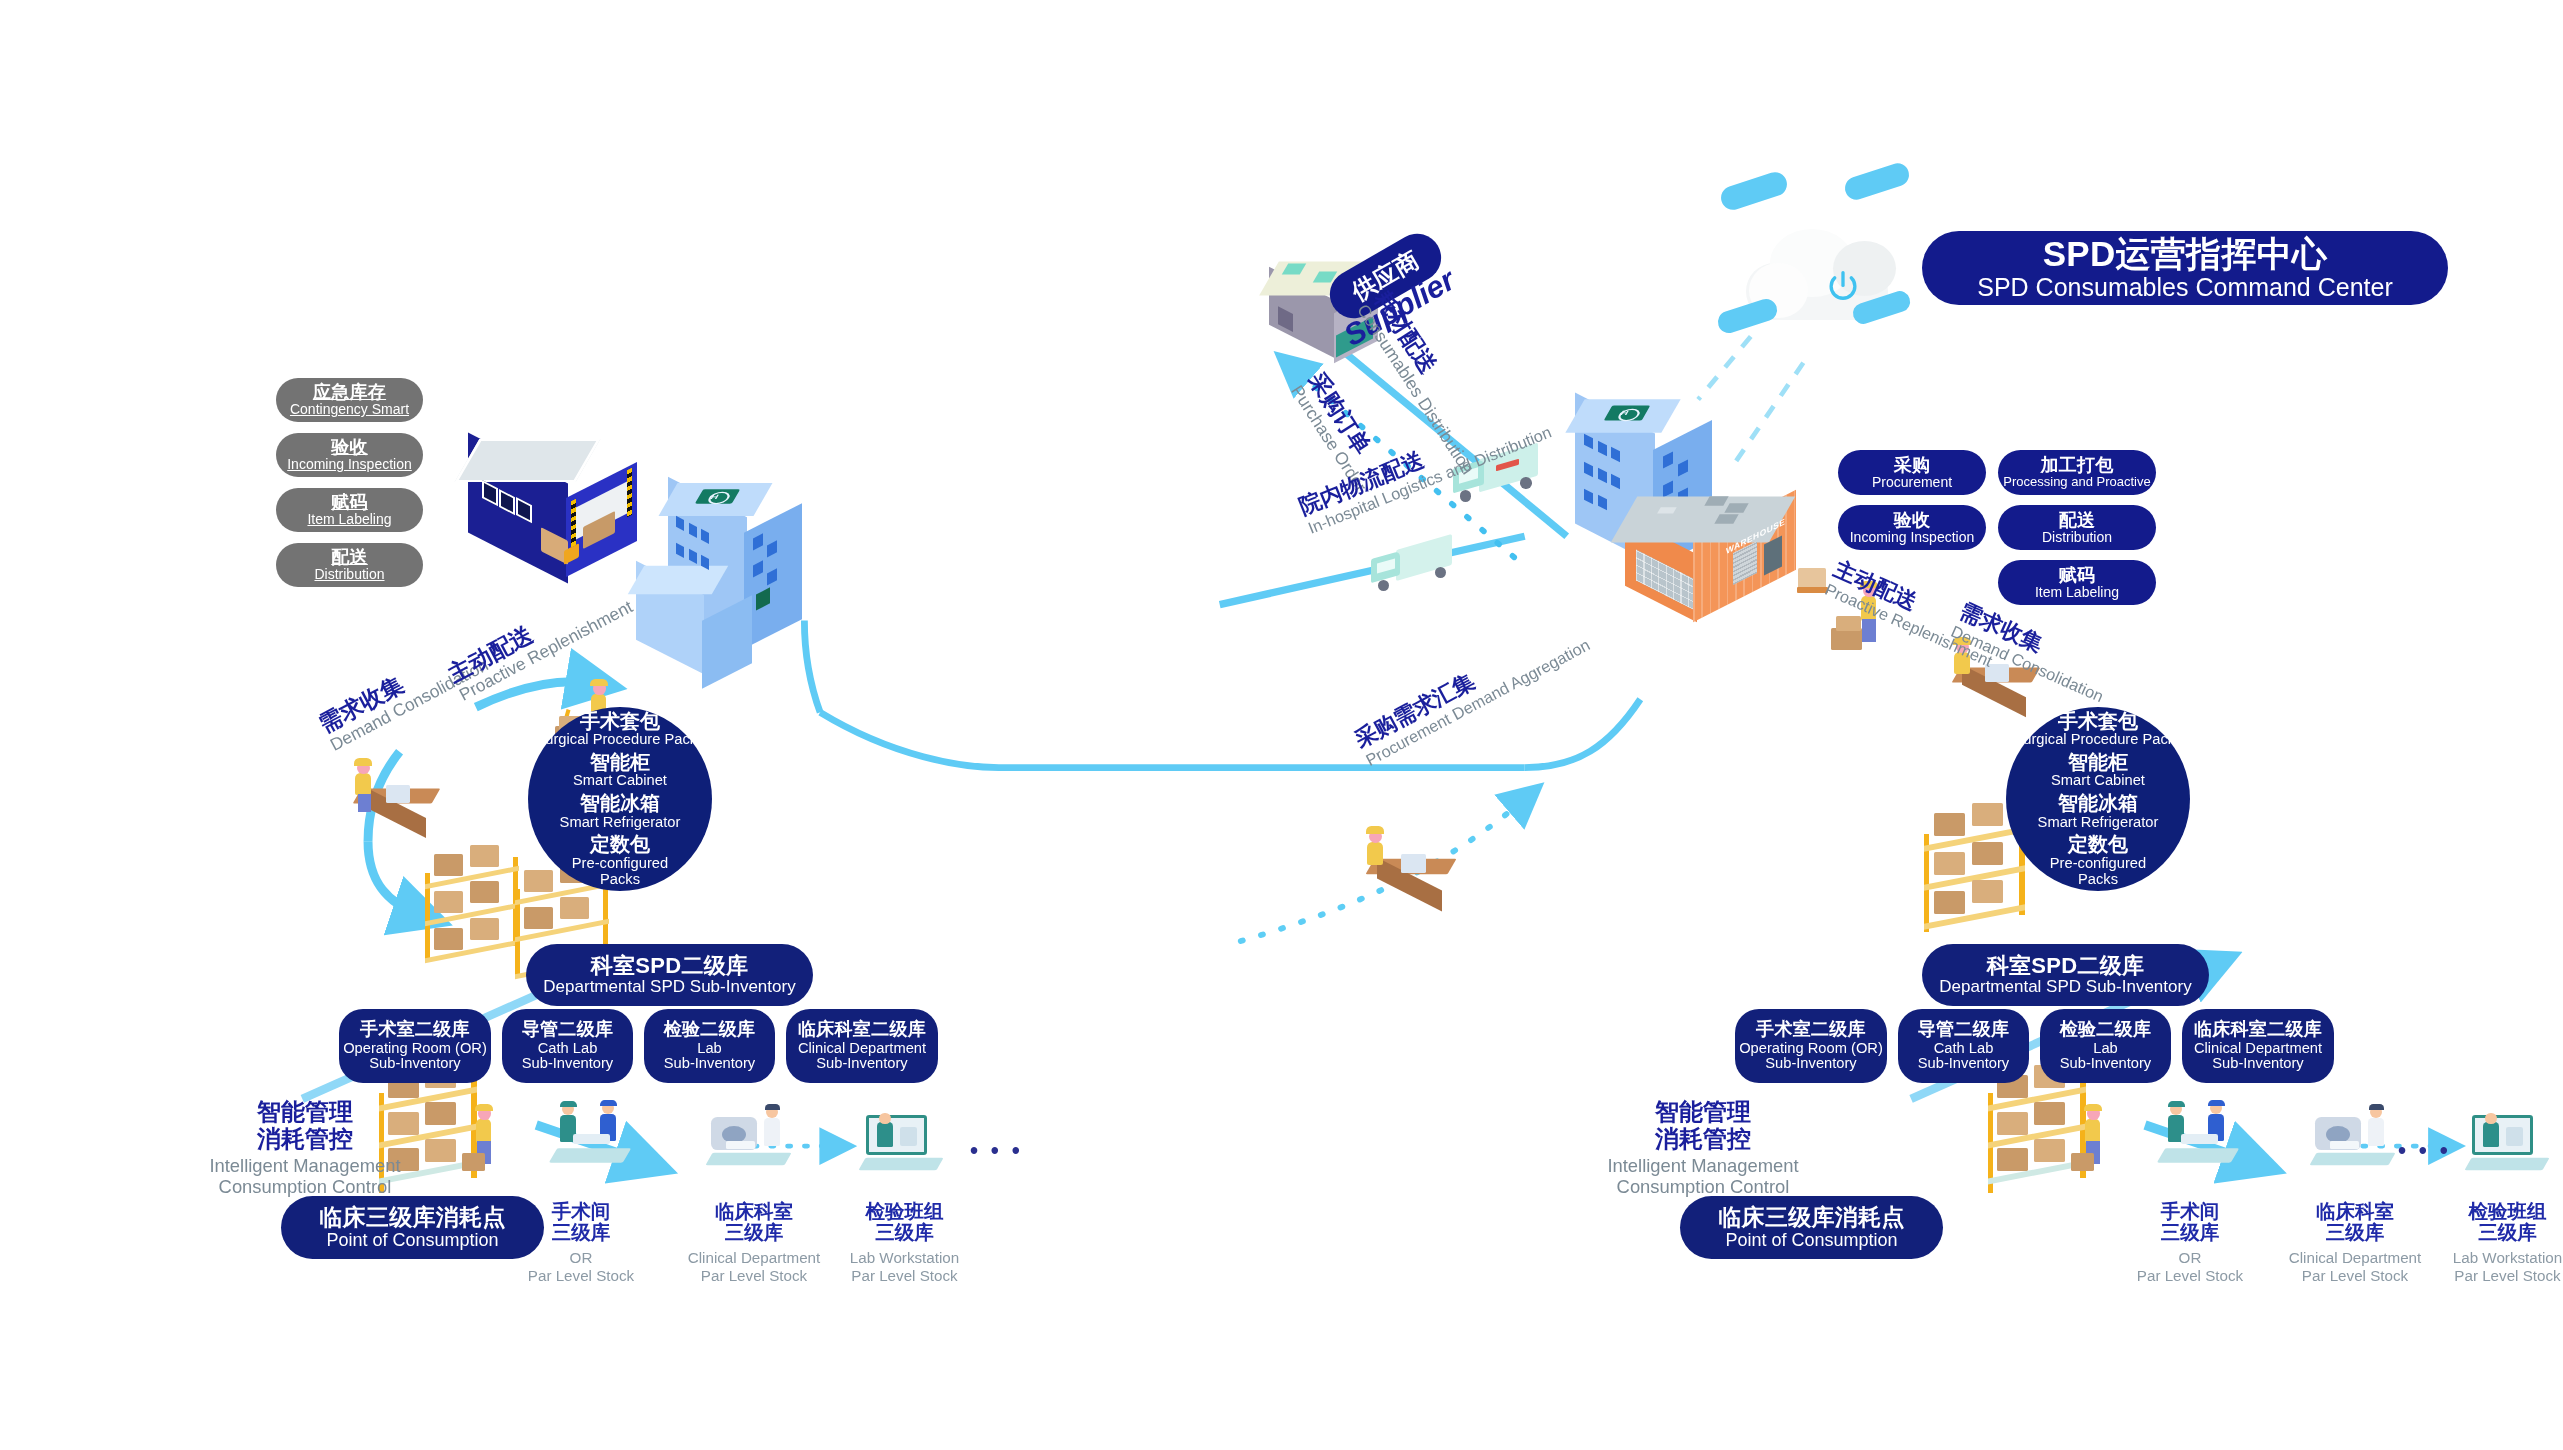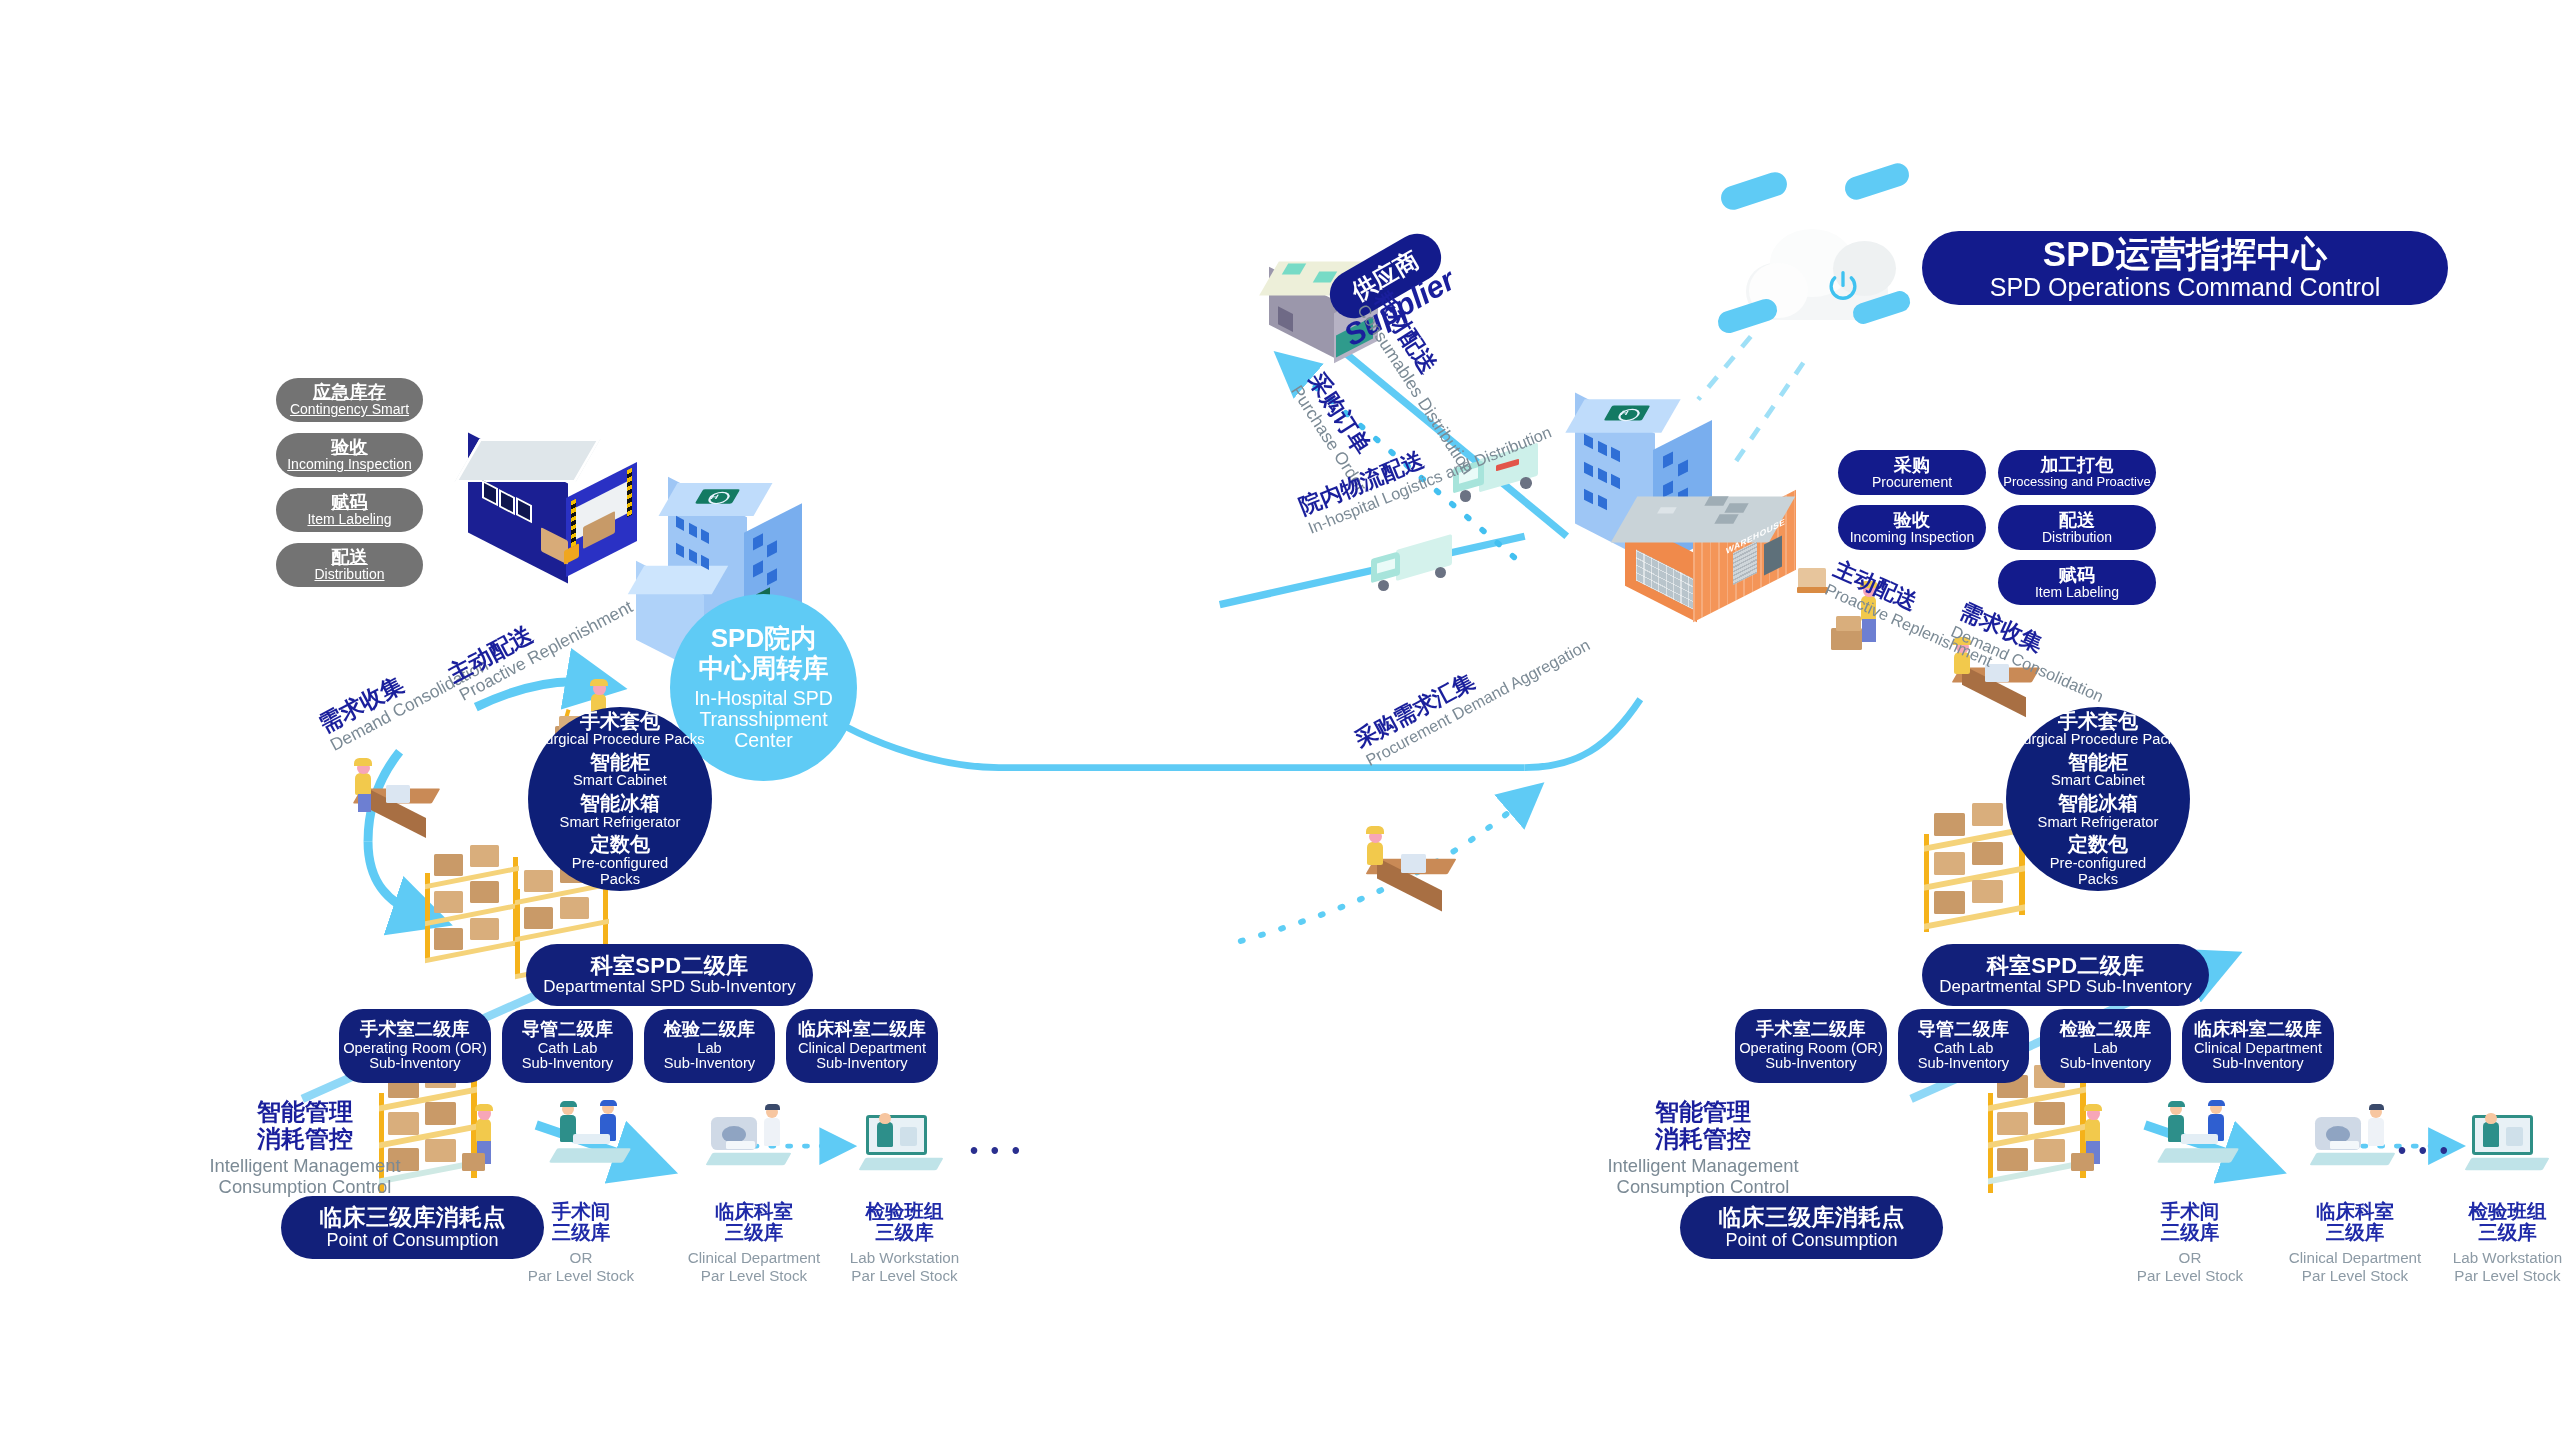--- a/index.html
+++ b/index.html
@@ -398,21 +398,21 @@
     <path d="M6.8 6.2 A7.5 7.5 0 1 0 17.2 6.2"></path>
   </svg>
   <div style="position:absolute;left:-10.5px;top:-5.3px;width:68px;height:24px;background:#5fcbf5;border-radius:16px;transform:rotate(-18deg);"></div>
   <div style="position:absolute;left:114px;top:-13.7px;width:66px;height:23px;background:#5fcbf5;border-radius:16px;transform:rotate(-18deg);"></div>
   <div style="position:absolute;left:-12.6px;top:121px;width:61px;height:22px;background:#5fcbf5;border-radius:16px;transform:rotate(-18deg);"></div>
   <div style="position:absolute;left:122px;top:113px;width:59px;height:21px;background:#5fcbf5;border-radius:16px;transform:rotate(-18deg);"></div>
 </div>
 
 <div class="pill pill-navy" style="left:1922px;top:231px;width:526px;height:74px;border-radius:37px;">
   <span class="cn" style="font-size:35px;">SPD运营指挥中心</span>
-  <span class="en" style="font-size:25px;margin-top:1.1px;">SPD Operations Command Control</span>
+  <span class="en" style="font-size:25px;margin-top:1.1px;">SPD Consumables Command Center</span>
 </div>
 
 <div class="pill pill-navy" style="left:1325px;top:252px;width:121px;height:48px;transform:rotate(-30deg);">
   <span class="cn" style="font-size:24px;">供应商</span>
 </div>
 <div class="flab" style="left:1338px;top:290px;transform:rotate(-30deg);">
   <span class="cn" style="font-size:30.5px;color:#1a1f9c;font-style:italic;">Supplier</span>
 </div>
 
 <div class="flab" style="left:1391px;top:287px;transform:rotate(57deg);transform-origin:left top;">
@@ -481,25 +481,20 @@
 </div>
 <div class="pill pill-navy" style="left:1998px;top:505px;width:158px;height:45px;">
   <span class="cn" style="font-size:18px;">配送</span>
   <span class="en" style="font-size:14px;">Distribution</span>
 </div>
 <div class="pill pill-navy" style="left:1998px;top:560px;width:158px;height:45px;">
   <span class="cn" style="font-size:18px;">赋码</span>
   <span class="en" style="font-size:14px;">Item Labeling</span>
 </div>
 
-<div class="circ circ-cyan" style="left:670px;top:594px;width:187px;height:187px;">
-  <span class="cn" style="font-size:26px;">SPD院内</span>
-  <span class="cn" style="font-size:26px;margin-top:2.1px;">中心周转库</span>
-  <span class="en" style="font-size:19.5px;margin-top:5.3px;max-width:142px;">In-Hospital SPD Transshipment Center</span>
-</div>
 
 <div class="circ circ-navy" style="left:528px;top:707px;width:184px;height:184px;">
   <span class="cn" style="font-size:20px;">手术套包</span>
   <span class="en" style="font-size:14.7px;">Surgical Procedure Packs</span>
   <span class="cn" style="font-size:20px;margin-top:3.7px;">智能柜</span>
   <span class="en" style="font-size:14.7px;">Smart Cabinet</span>
   <span class="cn" style="font-size:20px;margin-top:3.7px;">智能冰箱</span>
   <span class="en" style="font-size:14.7px;">Smart Refrigerator</span>
   <span class="cn" style="font-size:20px;margin-top:3.7px;">定数包</span>
   <span class="en" style="font-size:14.7px;max-width:131px;">Pre-configured Packs</span>

